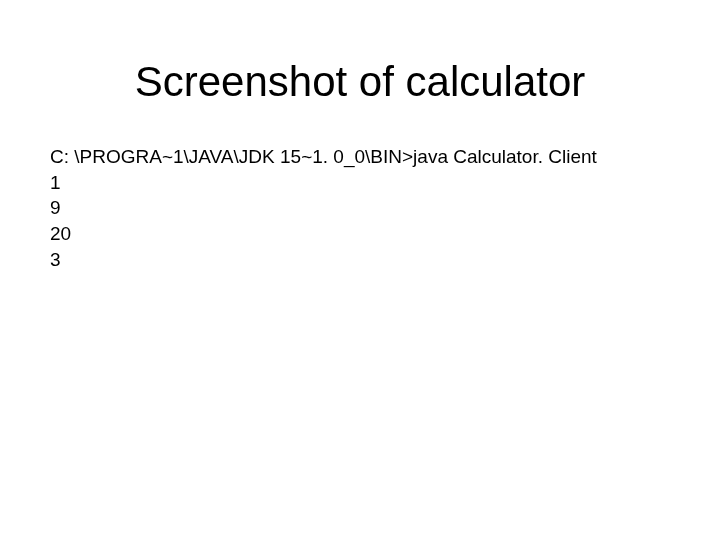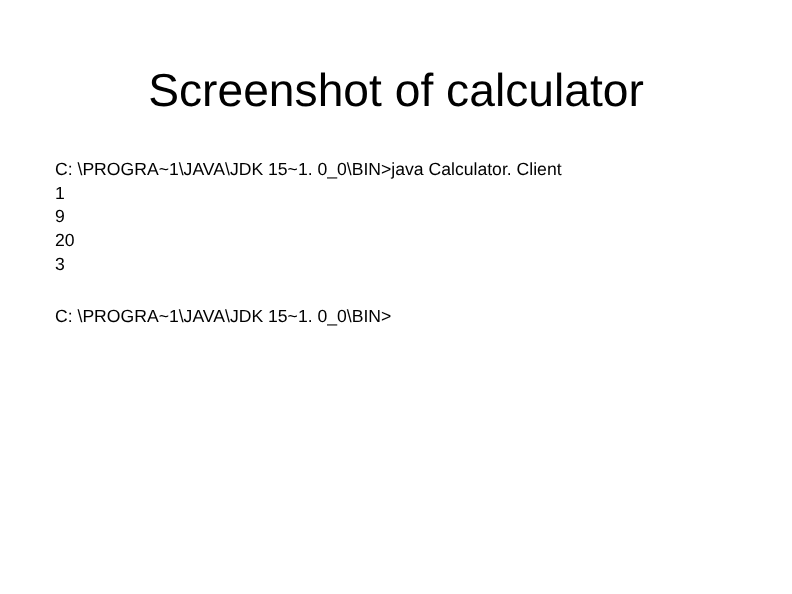--- a/index.html
+++ b/index.html
@@ -23,21 +23,21 @@
     }
     .title {
       font-size: 42px;
       font-weight: normal;
       text-align: center;
       margin-bottom: 38px;
       margin-top: 8px;
       letter-spacing: 0px;
     }
     .terminal {
-      font-size: 16px;
+      font-size: 19px;
       line-height: 1.35;
       font-family: Arial, Helvetica, sans-serif;
     }
     .terminal-line {
       white-space: pre;
     }
     .terminal-block {
       margin-bottom: 26px;
     }
   </style>
@@ -47,17 +47,14 @@
 <div class="slide">
   <h1 class="title">Screenshot of calculator</h1>
   <div class="terminal">
     <div class="terminal-block">
       <div class="terminal-line">C: \PROGRA~1\JAVA\JDK 15~1. 0_0\BIN&gt;java Calculator. Client</div>
       <div class="terminal-line">1</div>
       <div class="terminal-line">9</div>
       <div class="terminal-line">20</div>
       <div class="terminal-line">3</div>
     </div>
-    <div class="terminal-block">
-      <div class="terminal-line">C: \PROGRA~1\JAVA\JDK 15~1. 0_0\BIN&gt;</div>
-    </div>
   </div>
 </div>
 
 </body></html>

